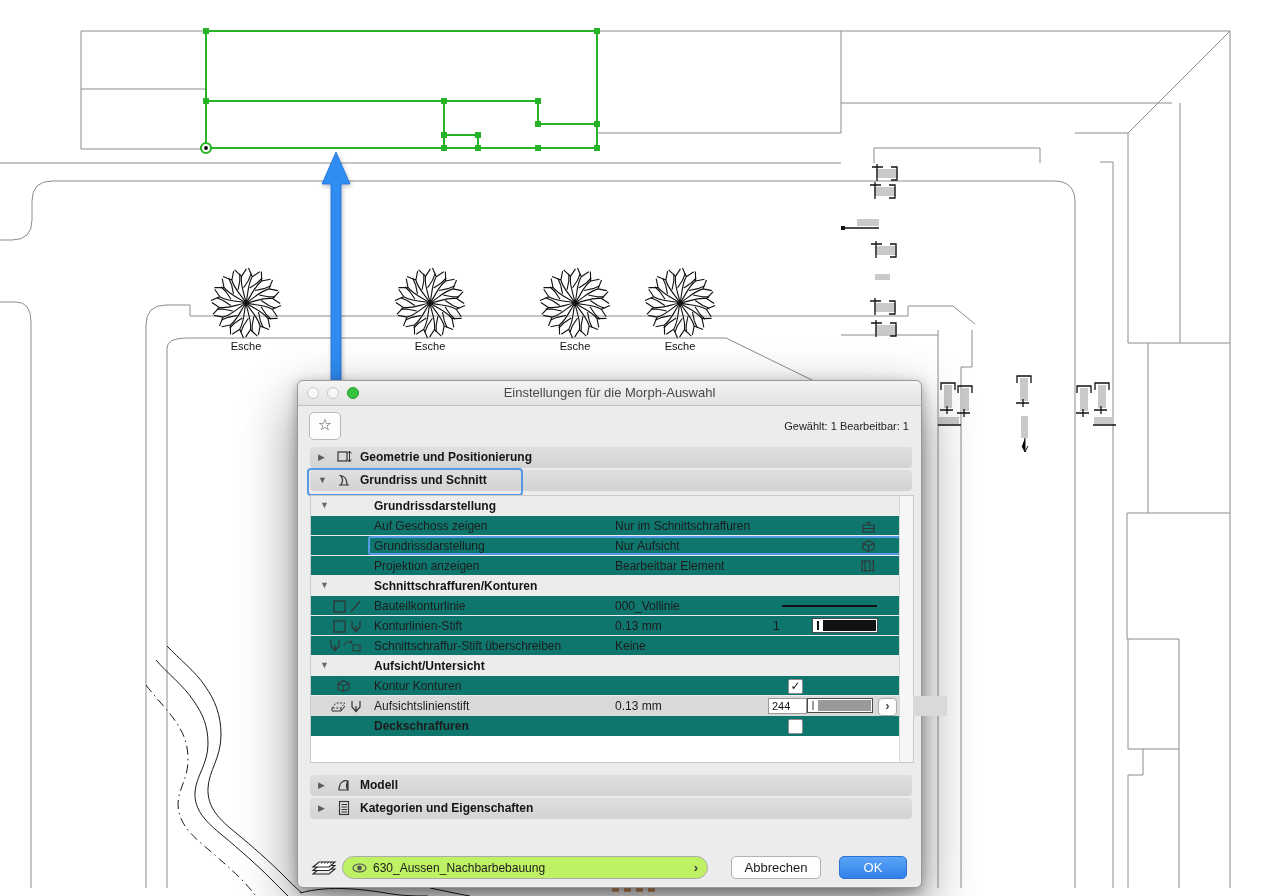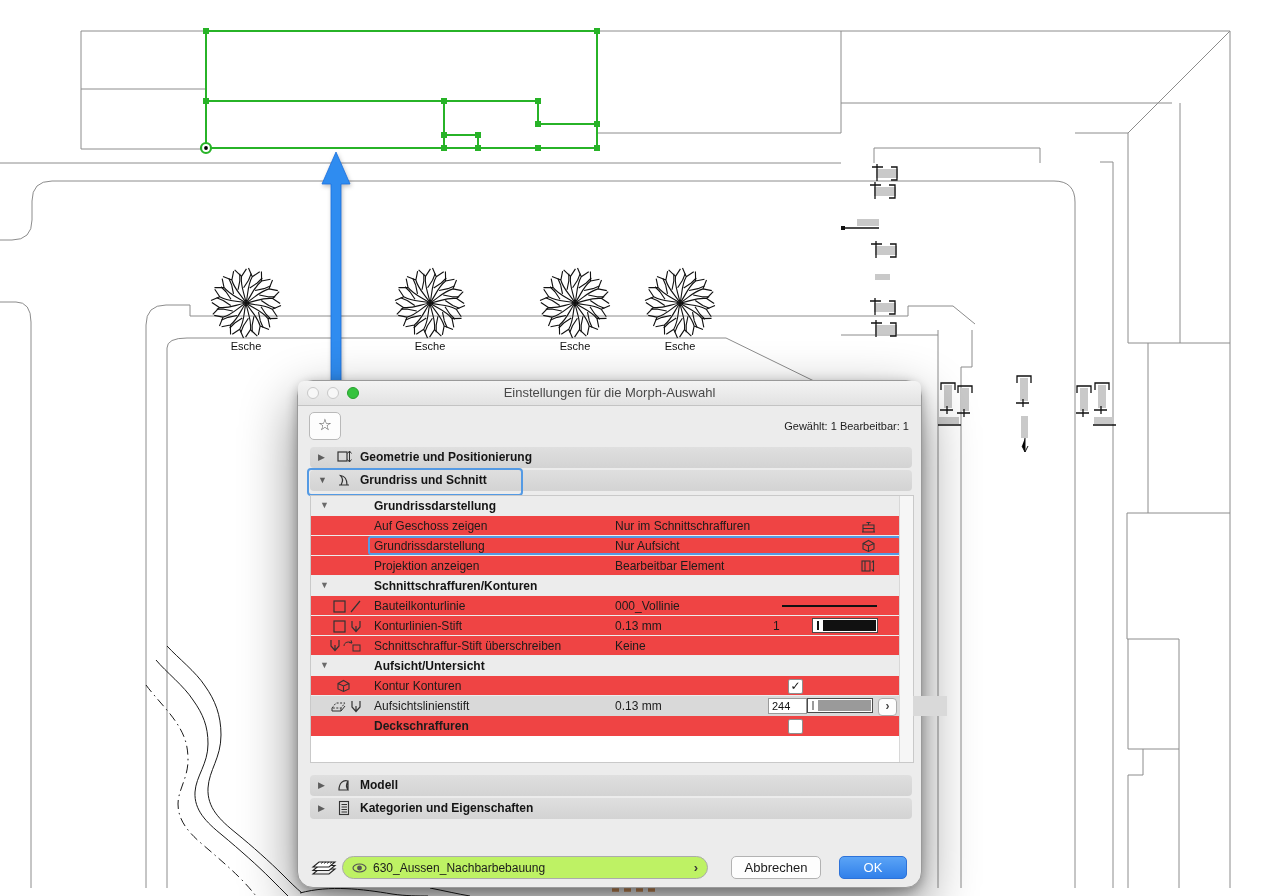--- a/index.html
+++ b/index.html
@@ -4,21 +4,21 @@
 <style>
   html,body{margin:0;padding:0;background:#fff;}
   #stage{position:relative;width:1264px;height:896px;background:#ffffff;overflow:hidden;
          font-family:"Liberation Sans","DejaVu Sans",sans-serif;-webkit-font-smoothing:antialiased;}
   svg{display:block;}
   #plan{position:absolute;left:0;top:0;z-index:0;}
   #arrow{position:absolute;left:0;top:0;z-index:2;pointer-events:none;}
 
   
   #dialog{position:absolute;left:297px;top:380px;width:625px;height:508px;background:#ececec;
-          border:1px solid #9a9a9a;border-radius:16px;z-index:3;
+          border:1px solid #9a9a9a;border-radius:6px;z-index:3;
           box-shadow:0 22px 55px rgba(0,0,0,.48),0 3px 12px rgba(0,0,0,.3);box-sizing:border-box;}
   #titlebar{position:absolute;left:0;top:0;right:0;height:24px;border-radius:6px 6px 0 0;
             background:linear-gradient(#f4f4f4,#e2e2e2);border-bottom:1px solid #c3c3c3;}
   .tl{position:absolute;top:5.5px;width:12px;height:12px;border-radius:50%;box-sizing:border-box;}
   .tl1{left:9px;border:1px solid #c8c8c8;background:#f7f7f7;}
   .tl2{left:29px;border:1px solid #c8c8c8;background:#f7f7f7;}
   .tl3{left:49px;border:1px solid #27a02e;background:#35c33e;}
   #title{position:absolute;left:0;right:0;top:4px;text-align:center;font-size:13px;color:#484848;}
   #status{position:absolute;right:12px;top:39px;font-size:11px;color:#1c1c1c;}
   #starbtn{position:absolute;left:11px;top:31px;width:30px;height:26px;background:#fdfdfd;
@@ -28,21 +28,21 @@
           background:linear-gradient(#dfdfdf,#d3d3d3);box-sizing:border-box;}
   .secrow .tri{position:absolute;left:8px;top:5px;font-size:9px;color:#5d5d5d;}
   .secrow .sicon{position:absolute;left:26px;top:2px;}
   .secrow .stxt{position:absolute;left:50px;top:3px;font-size:12px;font-weight:bold;color:#141414;}
   .focusbox{position:absolute;left:-3px;top:-2px;width:212px;height:24px;border:2px solid #549ae4;
             border-radius:4px;pointer-events:none;}
   
   #panel{position:absolute;left:12px;top:114px;width:602px;height:266px;background:#fff;
          border:1px solid #c9c9c9;box-sizing:content-box;}
   #gutter{position:absolute;right:0;top:0;width:13px;height:100%;background:#f6f6f6;border-left:1px solid #d8d8d8;}
-  .prow{position:relative;height:20px;width:588px;background:#ef4444;}
+  .prow{position:relative;height:20px;width:588px;background:#0f766e;}
   .prow.sepline{border-bottom:1px solid #ececec;box-sizing:border-box;}
   .phead{position:relative;height:20px;width:588px;background:#ececec;}
   .phead .tri{position:absolute;left:9px;top:4px;font-size:9px;color:#6a6a6a;}
   .phead .htxt{position:absolute;left:63px;top:3px;font-size:12px;font-weight:bold;color:#141414;}
   .prow .lbl{position:absolute;left:63px;top:3px;font-size:12px;color:#1b1b1b;white-space:nowrap;}
   .prow .lbl.b{font-weight:bold;}
   .prow .val{position:absolute;left:304px;top:3px;font-size:12px;color:#1b1b1b;white-space:nowrap;}
   .prow .pennum{position:absolute;left:462px;top:3px;font-size:12px;color:#1b1b1b;}
   .licon{position:absolute;top:2px;}
   .ricon{position:absolute;left:549px;top:2px;}

